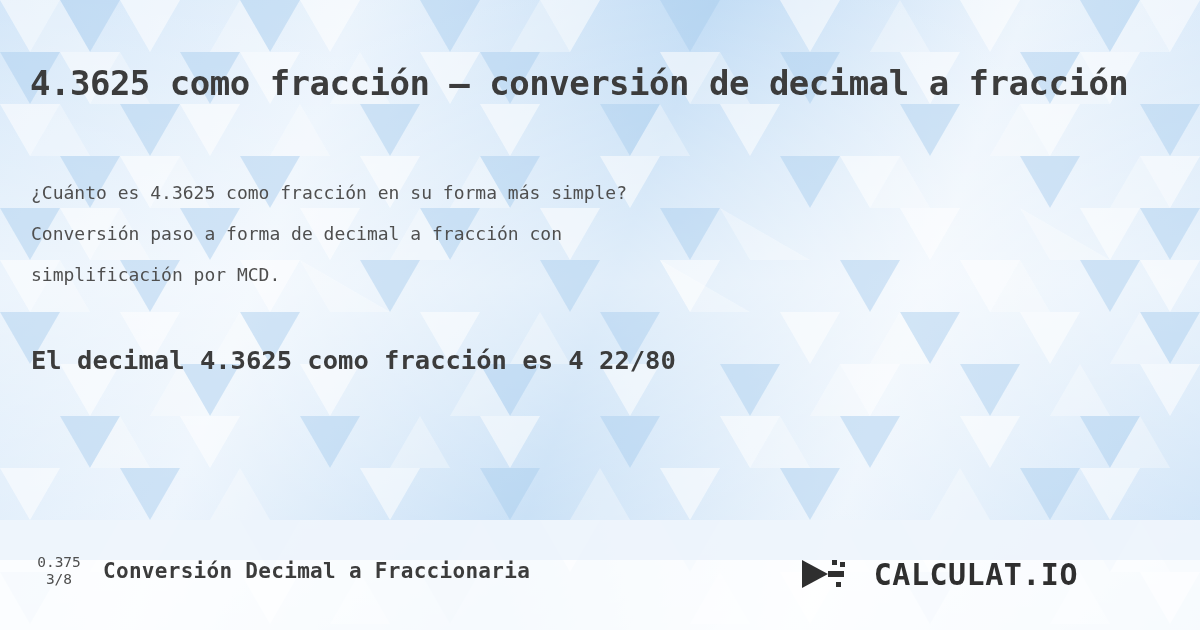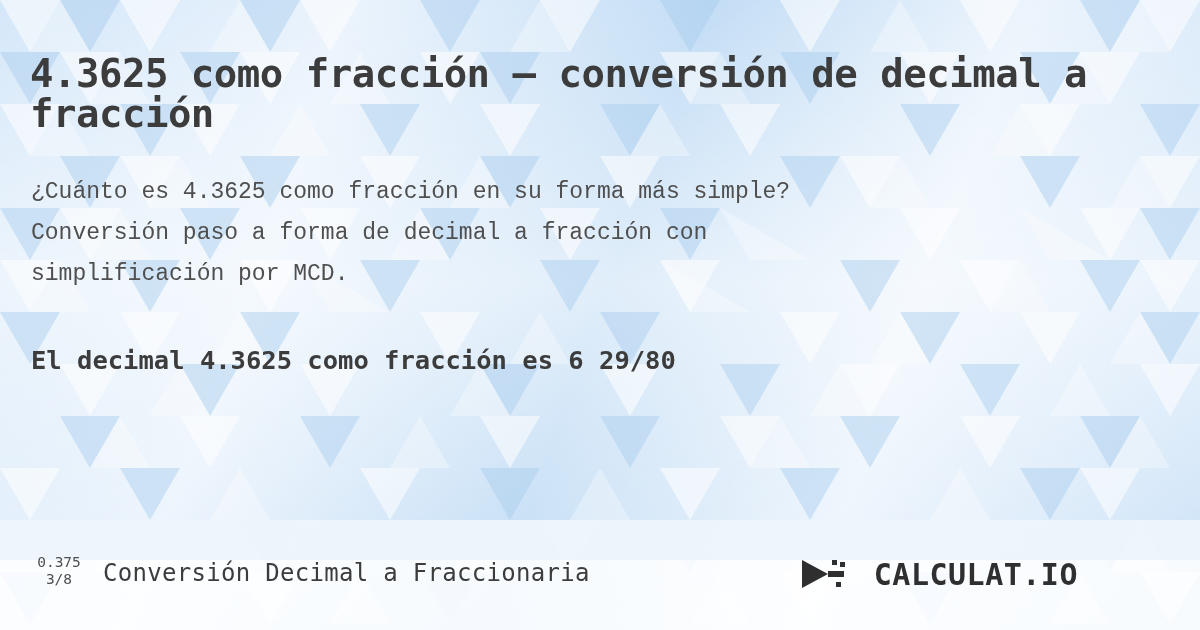--- a/index.html
+++ b/index.html
@@ -32,35 +32,34 @@
   .content {
     position: relative;
     z-index: 3;
     padding: 0;
   }
   .title {
     position: absolute;
     left: 30px;
     top: 28px;
     width: 1110px;
-    font-size: 39px;
-    line-height: 40px;
+    font-size: 34px;
+    line-height: 64px;
     font-weight: bold;
     color: #3c3c3c;
     letter-spacing: -0.5px;
   }
   .para {
     position: absolute;
     left: 31px;
     top: 172px;
     width: 1090px;
-    font-size: 23px;
+    font-size: 18px;
     line-height: 41px;
     color: #4f4f4f;
-    font-family: Liberation Mono, monospace;
   }
   .answer {
     position: absolute;
     left: 31px;
     top: 345px;
     width: 1100px;
     font-size: 25.5px;
     font-weight: bold;
     color: #3c3c3c;
   }
@@ -81,22 +80,22 @@
     color: #4f4f4f;
     font-size: 14.5px;
     line-height: 17px;
   }
   .frac-badge .num { display: block; }
   .frac-badge .den { display: block; }
   .footer-title {
     position: absolute;
     left: 103px;
     top: 19px;
-    font-size: 24px;
-    font-weight: normal;
+    font-size: 21px;
+    font-weight: bold;
     color: #3c3c3c;
     letter-spacing: 0.3px;
   }
   .brand {
     position: absolute;
     right: 18px;
     top: 14px;
     display: flex;
     align-items: center;
     gap: 14px;
@@ -291,21 +290,21 @@
 
   <div class="content">
     <h1 class="title">4.3625 como fracción – conversión de decimal a fracción</h1>
 
     <div class="para">
       <div>¿Cuánto es 4.3625 como fracción en su forma más simple?</div>
       <div>Conversión paso a forma de decimal a fracción con</div>
       <div>simplificación por MCD.</div>
     </div>
 
-    <div class="answer">El decimal 4.3625 como fracción es 6 29/80</div>
+    <div class="answer">El decimal 4.3625 como fracción es 4 22/80</div>
   </div>
 
   <div class="footer">
     <div class="frac-badge">
       <span class="num">0.375</span>
       <span class="den">3/8</span>
     </div>
 
     <div class="footer-title">Conversión Decimal a Fraccionaria</div>
 

